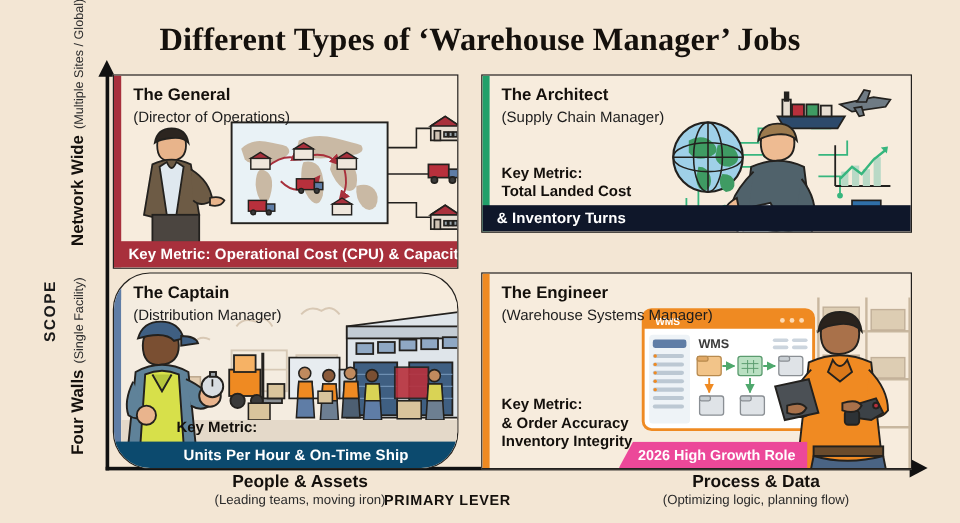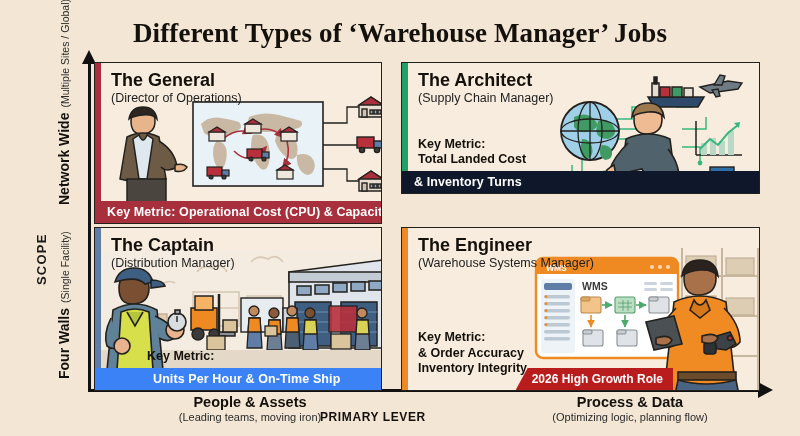--- a/index.html
+++ b/index.html
@@ -76,26 +76,26 @@
     position: absolute;
     background: #f7ecdd;
     overflow: hidden;
     border: 1.5px solid #23211e;
   }
   .quad .accent {
     position: absolute; left: 0; top: 0; bottom: 0; width: 6px;
   }
   .q-tl { left: 94px;  top: 62px;  width: 288px; height: 162px; }
   .q-tr { left: 401px; top: 62px;  width: 359px; height: 132px; }
-  .q-bl { left: 94px;  top: 227px; width: 288px; height: 164px; }
+  .q-bl { left: 94px;  top: 227px; width: 288px; height: 164px; border-radius: 31px; }
   .q-br { left: 401px; top: 227px; width: 359px; height: 164px; }
 
   .q-title {
     position: absolute; left: 16px; top: 8px;
-    font-size: 18px; font-weight: 700; color: #14100c; line-height: 1.05;
+    font-size: 14px; font-weight: 700; color: #14100c; line-height: 1.05;
   }
   .q-sub {
     position: absolute; left: 16px; top: 28px;
     font-size: 12.5px; color: #1d1d1d;
   }
 
   
   .banner {
     position: absolute; left: 0; right: 0; bottom: 0;
     height: 22px; display: flex; align-items: center;
@@ -109,21 +109,21 @@
     position: absolute; left: 16px;
     font-size: 12.5px; font-weight: 700; color: #14100c; line-height: 1.22;
   }
 
   
   .ill { position: absolute; }
 
   
   .growth-badge {
     position: absolute; right: 86px; bottom: 0; height: 22px;
-    background: #b91c1c; color: #fff;
+    background: #ec4899; color: #fff;
     font-size: 12px; font-weight: 700;
     display: flex; align-items: center; padding: 0 10px 0 16px;
     clip-path: polygon(12px 0, 100% 0, 100% 100%, 0 100%);
     white-space: nowrap;
   }
 </style>
 </head>
 <body>
 
 <div id="page">
@@ -491,21 +491,21 @@
         <circle cx="17" cy="80" r="8" fill="#e9b48d"></circle>
         <rect x="12" y="104" width="40" height="34" fill="#4a5560"></rect>
       </g>
     </svg>
 
     <div class="q-title">The Captain</div>
     <div class="q-sub">(Distribution Manager)</div>
 
     <div class="km-block" style="left:52px; bottom:26px;">Key Metric:</div>
 
-    <div class="banner indent" style="background:#3b82f6">Units Per Hour &amp; On-Time Ship</div>
+    <div class="banner indent" style="background:#0c4a6e">Units Per Hour &amp; On-Time Ship</div>
   </div>
 
   <div class="quad q-br">
     <div class="accent" style="background:#ef8a22"></div>
 
     <svg class="ill" style="left:130px; top:14px;" width="228" height="150" viewBox="0 0 228 150">
 
       <g stroke="#c8b79f" stroke-width="2" fill="none">
         <line x1="150" y1="6" x2="150" y2="150"></line>
           <line x1="190" y1="6" x2="190" y2="150"></line>

